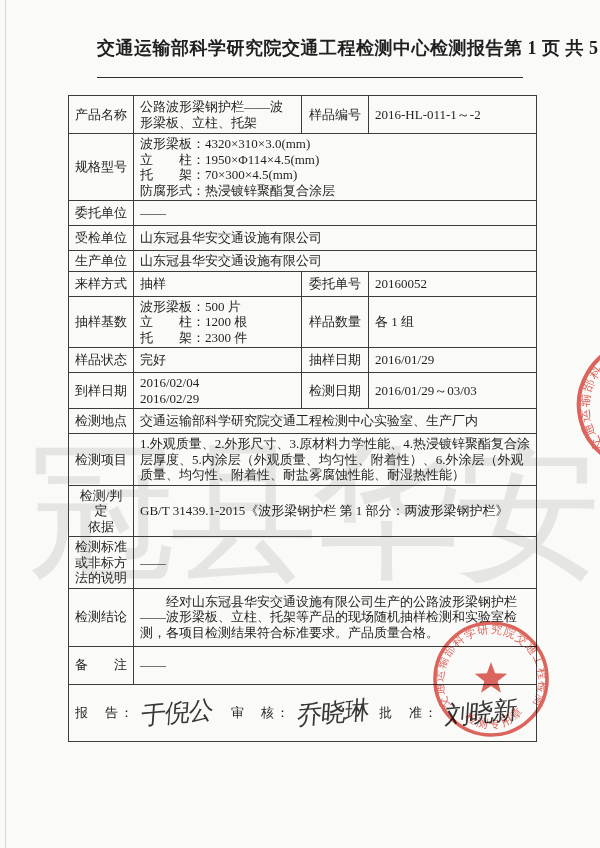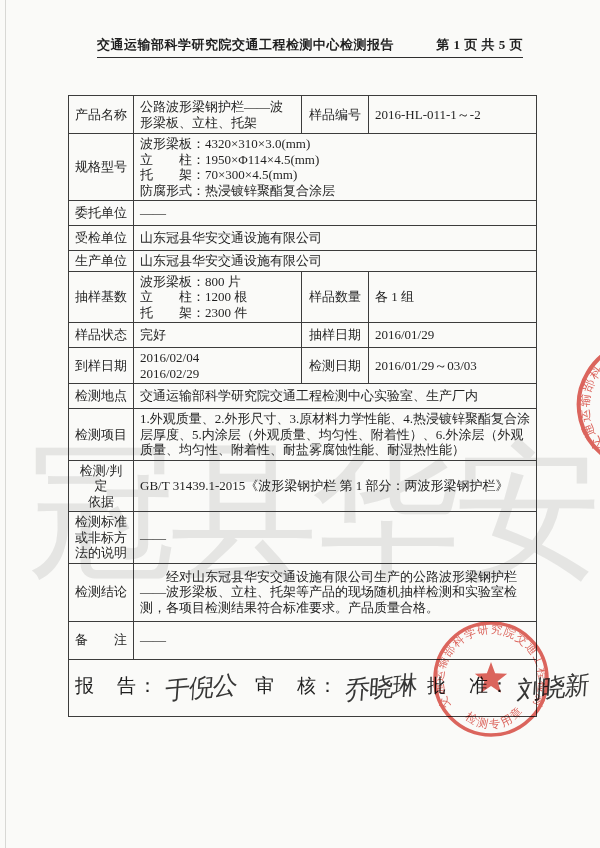--- a/index.html
+++ b/index.html
@@ -6,22 +6,22 @@
   body{
     width:600px;height:848px;position:relative;overflow:hidden;
     background:#fafaf8;color:#1f1f1f;
     font-family:"Liberation Serif","DejaVu Serif",serif;
   }
   .scan-edge{position:absolute;left:5px;top:0;width:1px;height:100%;background:#c9c9c6;opacity:.7;}
   
   .hdr{
     position:absolute;left:97px;top:36px;width:426px;
     display:flex;justify-content:space-between;align-items:flex-end;
-    padding-bottom:3px;border-bottom:1.6px solid #2e2e2e;
-    font-size:13px;font-weight:bold;letter-spacing:.5px;white-space:nowrap;
+    padding-bottom:17px;border-bottom:1.6px solid #2e2e2e;
+    font-size:18px;font-weight:bold;letter-spacing:.5px;white-space:nowrap;
   }
   
   .wm{
     position:absolute;left:28px;top:425px;width:580px;z-index:0;
     font-size:148px;line-height:1.2;color:#e5e5e3;letter-spacing:-6px;
     white-space:nowrap;user-select:none;
   }
   
   table.doc{
     position:absolute;left:68px;top:95px;width:468px;z-index:1;
@@ -35,21 +35,21 @@
   tr.r1 {height:38px;} tr.r2 {height:62px;} tr.r3 {height:25px;font-family:Liberation Serif, serif;}
   tr.r4 {height:25px;} tr.r5 {height:16px;margin-left:36px;} tr.r6 {height:25px;}
   tr.r7 {height:42px;} tr.r8 {height:25px;} tr.r9 {height:33px;padding-left:25px;}
   tr.r10{height:25px;padding-left:22px;} tr.r11{height:50px;} tr.r12{height:38px;}
   tr.r13{height:47px;} tr.r14{height:58px;} tr.r15{height:38px;}
   tr.r16{height:57px;}
   .indent{text-indent:2em;}
   
   td.sigrow{padding:4px 0 4px 13px;}
   .sigline{display:flex;align-items:center;white-space:nowrap;}
-  .siglbl{font-size:19px;letter-spacing:2px;font-family:Liberation Mono, monospace;}
+  .siglbl{font-size:13px;letter-spacing:2px;}
   .signame{
     font-size:25px;color:#222;margin:0 6px;z-index:4;position:relative;
     transform:rotate(-5deg) skewX(-9deg);font-family:"DejaVu Sans",sans-serif;
     opacity:.9;letter-spacing:-1px;
   }
   .signame.n1{margin-right:18px;}
   .signame.n2{margin-right:10px;}
   
   .stamp{position:absolute;z-index:3;mix-blend-mode:multiply;opacity:.9;}
   .stamp-main{left:429px;top:617px;width:124px;height:124px;}
@@ -95,24 +95,30 @@
     <td colspan="3">——</td>
   </tr>
   <tr class="r4">
     <td class="lbl">受检单位</td>
     <td colspan="3">山东冠县华安交通设施有限公司</td>
   </tr>
   <tr class="r5">
     <td class="lbl">生产单位</td>
     <td colspan="3">山东冠县华安交通设施有限公司</td>
   </tr>
+  <tr class="r6">
+    <td class="lbl">来样方式</td>
+    <td>抽样</td>
+    <td class="lbl">委托单号</td>
+    <td>20160052</td>
+  </tr>
   <tr class="r7">
     <td class="lbl">抽样基数</td>
     <td>
-      <div>波形梁板：800 片</div>
+      <div>波形梁板：500 片</div>
       <div>立　　柱：1200 根</div>
       <div>托　　架：2300 件</div>
     </td>
     <td class="lbl">样品数量</td>
     <td>各 1 组</td>
   </tr>
   <tr class="r8">
     <td class="lbl">样品状态</td>
     <td>完好</td>
     <td class="lbl">抽样日期</td>

